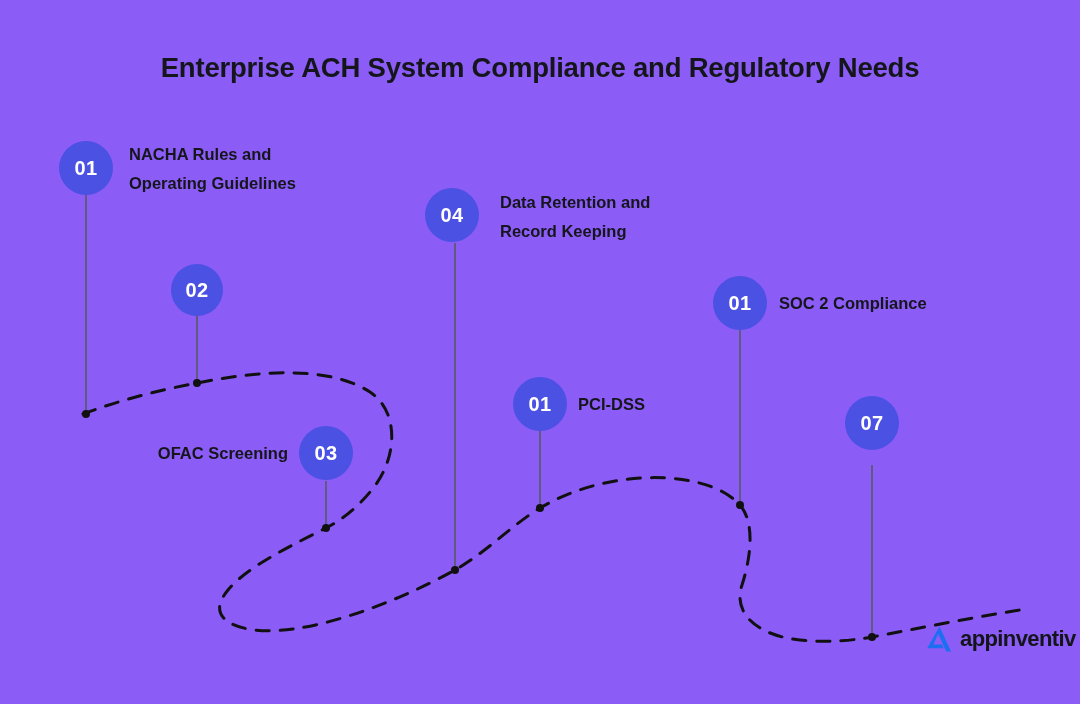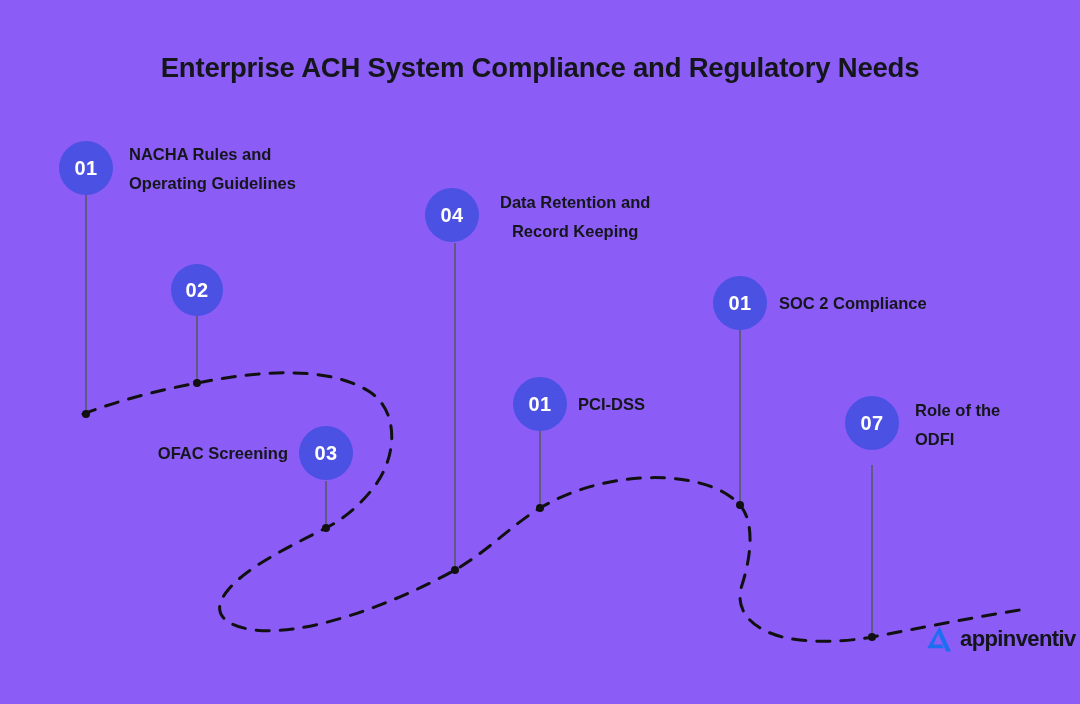--- a/index.html
+++ b/index.html
@@ -147,38 +147,36 @@
   </div>
 
   <div class="node" style="left:326px; top:453px; width:54px; height:54px;">
     <span>03</span>
   </div>
   <div class="node-label left" style="left:288px; top:453px;text-align:center;">OFAC Screening</div>
 
   <div class="node" style="left:452px; top:215px; width:54px; height:54px;">
     <span>04</span>
   </div>
-  <div class="node-label right" style="left:500px; top:216px;text-align:center;">Data Retention and
+  <div class="node-label right" style="left:500px; top:216px;">Data Retention and
 Record Keeping</div>
 
   <div class="node" style="left:540px; top:404px; width:54px; height:54px;">
     <span>01</span>
   </div>
   <div class="node-label right" style="left:578px; top:404px;">PCI-DSS</div>
 
   <div class="node" style="left:740px; top:303px; width:54px; height:54px;">
     <span>01</span>
   </div>
   <div class="node-label right" style="left:779px; top:303px;">SOC 2 Compliance</div>
 
   <div class="node" style="left:872px; top:423px; width:54px; height:54px;">
     <span>07</span>
   </div>
-  <div class="node-label right" style="left:915px; top:424px;">Role of the
-ODFI</div>
 
   <div class="logo">
     <svg class="logo-mark" width="34" height="34" viewBox="0 0 34 34" xmlns="http://www.w3.org/2000/svg">
       <path d="M17.5 4.5 L29 29.5 L24.2 29.5 L16.2 11.8 L11.4 22.6 L20.0 22.6 L21.6 26.3 L5.2 26.3 Z" fill="#1b6ff0"></path>
     </svg>
     <span class="logo-text">appinventiv</span>
   </div>
 
 </div>
 

